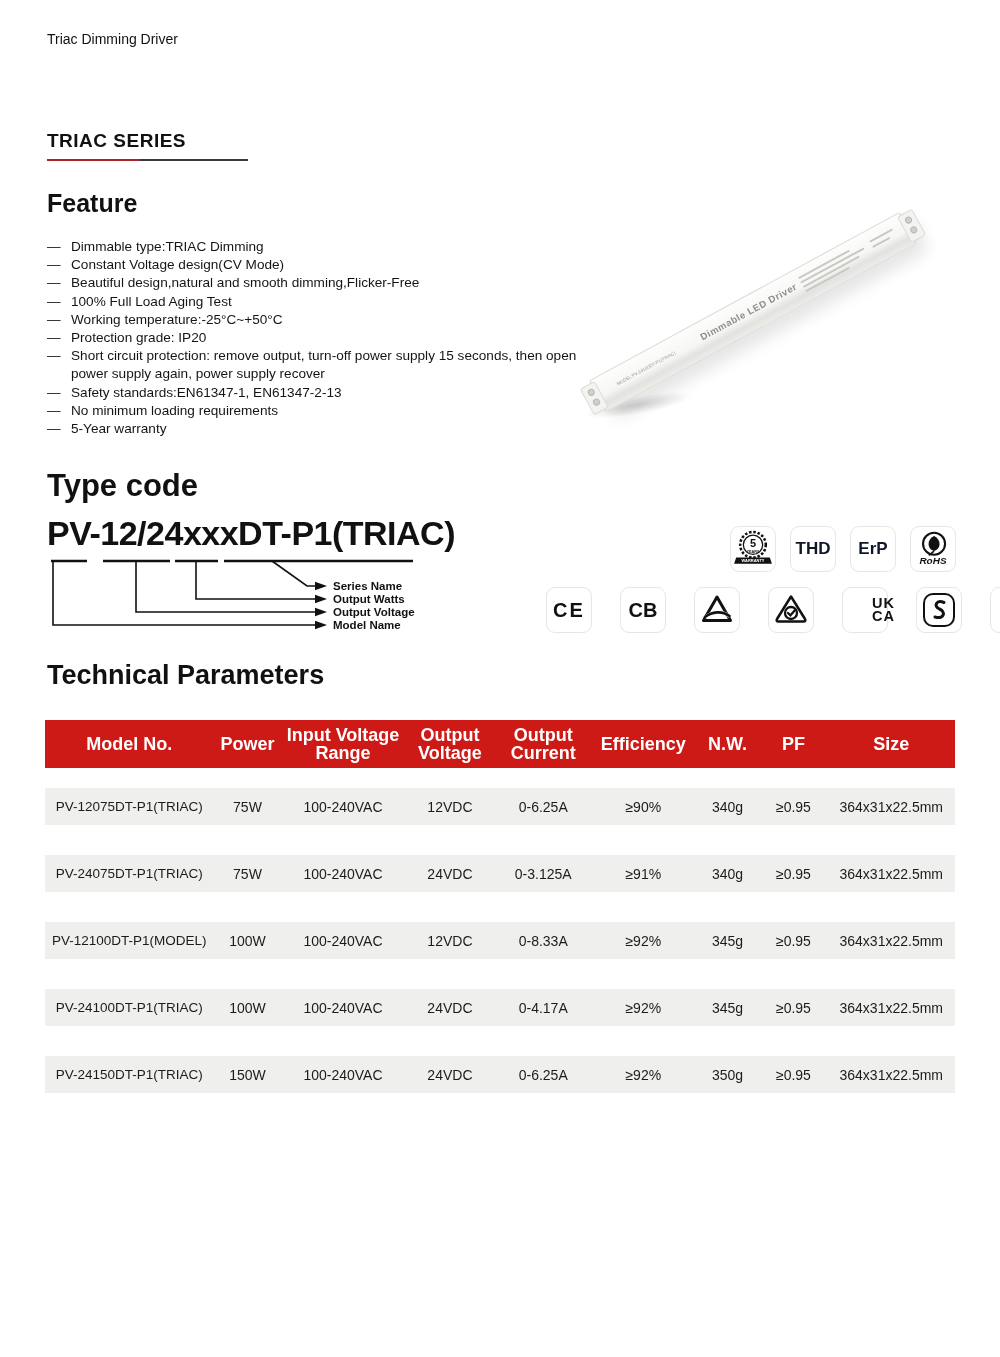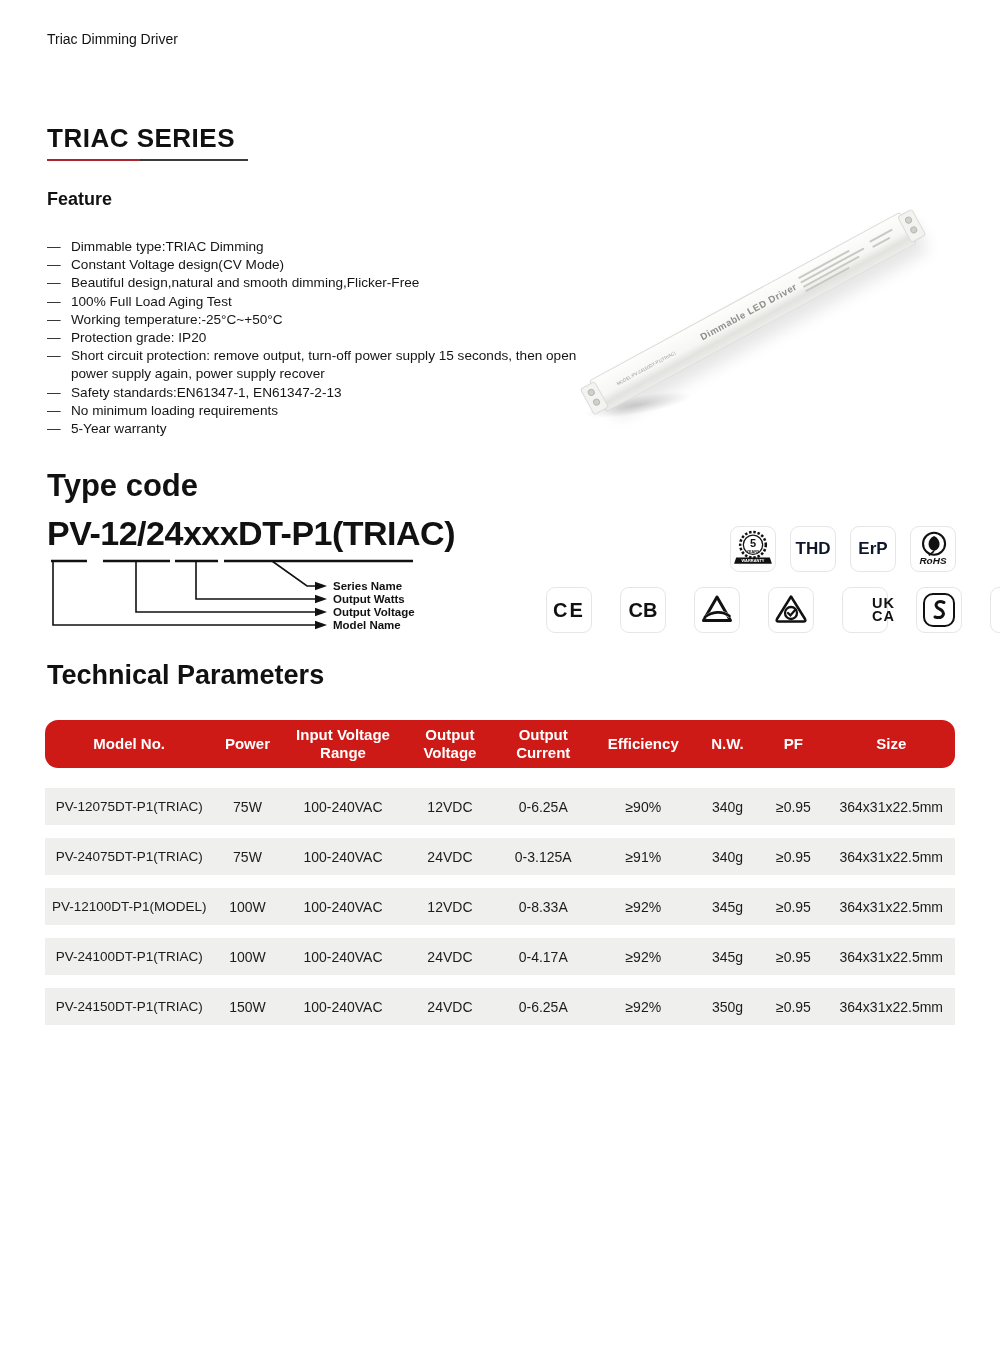--- a/index.html
+++ b/index.html
@@ -3,27 +3,27 @@
 <meta charset="utf-8">
 <style>
   html,body{margin:0;padding:0;background:#ffffff;}
   body{font-family:"Liberation Sans","DejaVu Sans",sans-serif;color:#1a1a1a;}
   .page{position:relative;width:1000px;height:1357px;background:#fff;margin:0 auto;overflow:hidden;}
 
   
   .top-label{position:absolute;left:47px;top:31px;font-size:14px;color:#111;}
 
   
-  .series-title{position:absolute;left:47px;top:123px;font-size:26px;font-weight:bold;letter-spacing:.5px;color:#111;}
+  .series-title{position:absolute;left:47px;top:130px;font-size:19px;font-weight:bold;letter-spacing:.5px;color:#111;}
   .series-underline{position:absolute;left:47px;top:159px;width:201px;height:2px;display:flex;}
   .series-underline .red{width:93px;height:2px;background:#a8262b;}
   .series-underline .dark{width:108px;height:2px;background:#3a3a3a;}
 
   
-  .feature-heading{position:absolute;left:47px;top:189px;font-size:18px;font-weight:bold;color:#111;}
+  .feature-heading{position:absolute;left:47px;top:189px;font-size:25px;font-weight:bold;color:#111;}
   .feature-list{position:absolute;left:47px;top:238px;width:552px;}
   .feature-item{display:flex;font-size:13.6px;line-height:18.2px;color:#151515;}
   .feature-item .dash{width:24px;flex:0 0 24px;}
 
   
   .driver-shadow{position:absolute;left:583px;top:396px;width:110px;height:18px;border-radius:50%;
     background:radial-gradient(closest-side,rgba(0,0,0,.16),rgba(0,0,0,0));transform:rotate(-10deg);}
   .driver-bar{position:absolute;left:576px;top:294px;width:352px;height:34px;transform:rotate(-28.5deg);
     background:linear-gradient(to bottom,#fdfdfc 0%,#f6f6f4 55%,#e2e2df 78%,#ececea 100%);
     border:1px solid #d9d9d5;border-radius:3px;box-shadow:7px 12px 16px rgba(0,0,0,.10);}
@@ -50,22 +50,22 @@
   .cert-text{font-weight:bold;font-size:17px;color:#0f172a;letter-spacing:0;}
   .cert-text-lg{font-weight:bold;font-size:20px;color:#111;}
   .ukca{font-weight:bold;font-size:14.5px;line-height:13px;color:#111;letter-spacing:1px;text-align:center;margin-left:37px;}
   .ip20{display:flex;flex-direction:column;align-items:center;font-weight:bold;font-size:14px;line-height:14px;color:#111;}
   .ip20 .bar{width:26px;height:2px;background:#111;margin:1.5px 0;}
   .smark-frame{width:32px;height:34px;border:2.6px solid #111;border-radius:10px;display:flex;align-items:center;justify-content:center;box-sizing:border-box;}
 
   
   .tech-heading{position:absolute;left:47px;top:660px;font-size:27px;font-weight:bold;color:#111;}
   .param-table{position:absolute;left:45px;top:720px;width:910px;}
-  .t-header{display:flex;align-items:center;height:48px;background:#ce1a17;color:#fff;font-weight:bold;font-size:15px;line-height:18px;text-align:center;border-radius:13px;}
-  .t-row{display:flex;align-items:center;height:37px;background:#efefee;margin-top:13px;font-size:14px;color:#1c1c1c;text-align:center;}
+  .t-header{display:flex;align-items:center;height:48px;background:#ce1a17;color:#fff;font-weight:bold;font-size:18px;line-height:18px;text-align:center;}
+  .t-row{display:flex;align-items:center;height:37px;background:#efefee;margin-top:30px;font-size:14px;color:#1c1c1c;text-align:center;}
   .t-row.first{margin-top:20px;}
   .cell{box-sizing:border-box;padding:0 3px;}
   .c0{width:18.5%}.c1{width:7.5%}.c2{width:13.5%}.c3{width:10%}.c4{width:10.5%}.c5{width:11.5%}.c6{width:7%}.c7{width:7.5%}.c8{width:14%}
   .t-row .c0{font-size:13.5px;}
 </style>
 </head>
 <body>
 
 <div class="page">
 

